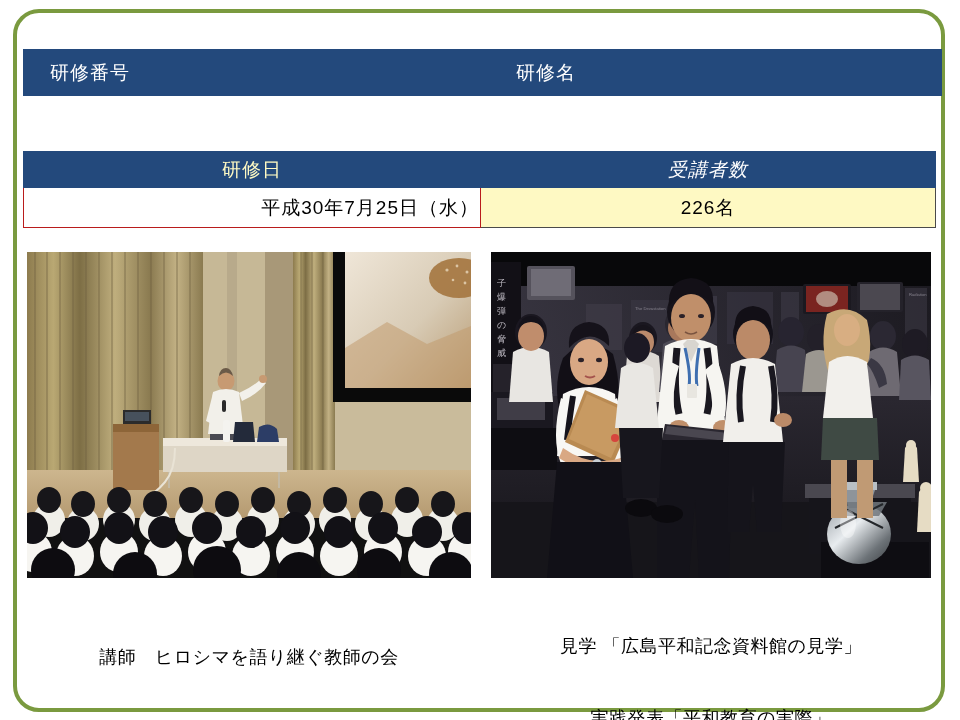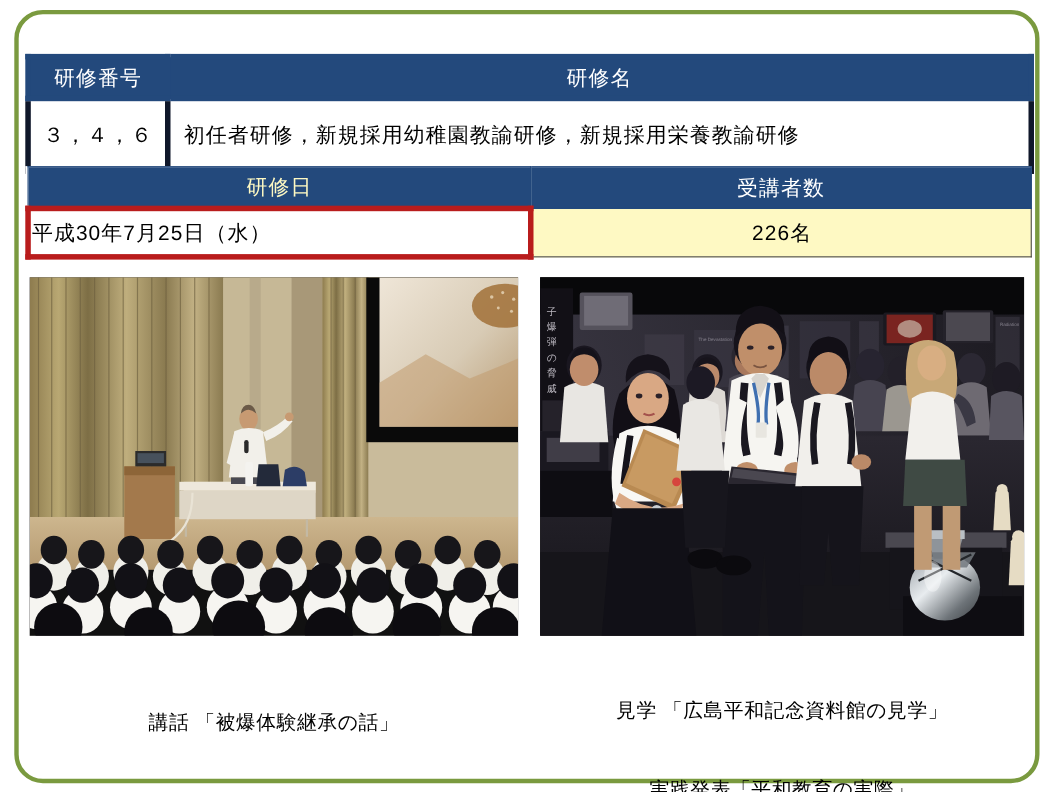--- a/index.html
+++ b/index.html
@@ -35,21 +35,21 @@
   #info-table {
     position: absolute;
     left: 23px;
     top: 49px;
     width: 912px;
     border-collapse: collapse;
     table-layout: fixed;
     background: #ffffff;
   }
   #info-table td {
-    border: 5px solid #0f172a;
+    border: 7px solid #0f172a;
     padding: 0;
     text-align: center;
     vertical-align: middle;
     font-size: 19px;
     color: #000000;
     letter-spacing: 1px;
   }
   #info-table td.hdr {
     background: #23497c;
     color: #ffffff;
@@ -118,39 +118,35 @@
   <table id="info-table">
     <colgroup>
       <col style="width:127px">
       <col style="width:785px">
     </colgroup>
     <tbody>
       <tr>
         <td class="hdr">研修番号</td>
         <td class="hdr">研修名</td>
       </tr>
-      <tr>
-        <td class="val">３，４，６</td>
-        <td class="val left-pad">初任者研修，新規採用幼稚園教諭研修，新規採用栄養教諭研修</td>
-      </tr>
     </tbody>
   </table>
 
   <table id="info-table-2" class="" style="position:absolute;left:23px;top:151px;width:912px;border-collapse:collapse;table-layout:fixed;background:#fff;">
     <colgroup>
       <col style="width:457px">
       <col style="width:455px">
     </colgroup>
     <tbody>
       <tr>
         <td class="hdr" style="border:1px solid #23497c;text-align:center;vertical-align:middle;height:33px;background:#23497c;color:#fef9c3;font-size:19px;letter-spacing:1px;">研修日</td>
-        <td class="hdr" style="border:1px solid #23497c;text-align:center;vertical-align:middle;height:33px;background:#23497c;color:#fff;font-size:19px;letter-spacing:1px;">受講者数</td>
+        <td class="hdr" style="border:1px solid #23497c;text-align:center;vertical-align:middle;height:33px;background:#23497c;color:#fff;font-size:19px;letter-spacing:1px;font-style:italic;">受講者数</td>
       </tr>
       <tr>
-        <td class="val2" style="border:5px solid #b91c1c;text-align:left;vertical-align:middle;height:37px;background:#fff;font-size:19px;letter-spacing:1px;color:#000;">平成30年7月25日（水）</td>
+        <td class="val2" style="border:1px solid #b91c1c;text-align:right;vertical-align:middle;height:37px;background:#fff;font-size:19px;letter-spacing:1px;color:#000;">平成30年7月25日（水）</td>
         <td class="val2" style="border:1px solid #4a4a4a;text-align:center;vertical-align:middle;height:37px;background:#fef9c3;font-size:19px;letter-spacing:1px;color:#000;">226名</td>
       </tr>
     </tbody>
   </table>
 
   <div class="photo" id="photo-left">
     <svg viewBox="0 0 444 326" preserveAspectRatio="none">
       <defs>
         <linearGradient id="curtG" x1="0" y1="0" x2="1" y2="0">
           <stop offset="0" stop-color="#8d7b4e"></stop>
@@ -516,21 +512,20 @@
         <path d="M128 176 l44 0 l-4 70 l-36 0 Z" fill="#17161d"></path>
         <ellipse cx="150" cy="256" rx="16" ry="9" fill="#0b0a0e"></ellipse>
         <ellipse cx="176" cy="262" rx="16" ry="9" fill="#0b0a0e"></ellipse>
       </g>
 
       <rect x="0" y="0" width="440" height="326" fill="none" stroke="#000" stroke-width="0"></rect>
     </svg>
   </div>
 
   <div class="caption" id="caption-left">
-    <span class="cap-line">講話 「被爆体験継承の話」</span>
     <span class="cap-line">講師　ヒロシマを語り継ぐ教師の会</span>
     
   </div>
 
   <div class="caption" id="caption-right">
     <span class="cap-line">見学 「広島平和記念資料館の見学」</span>
     <span class="cap-line">実践発表「平和教育の実際」</span>
     
     
     

